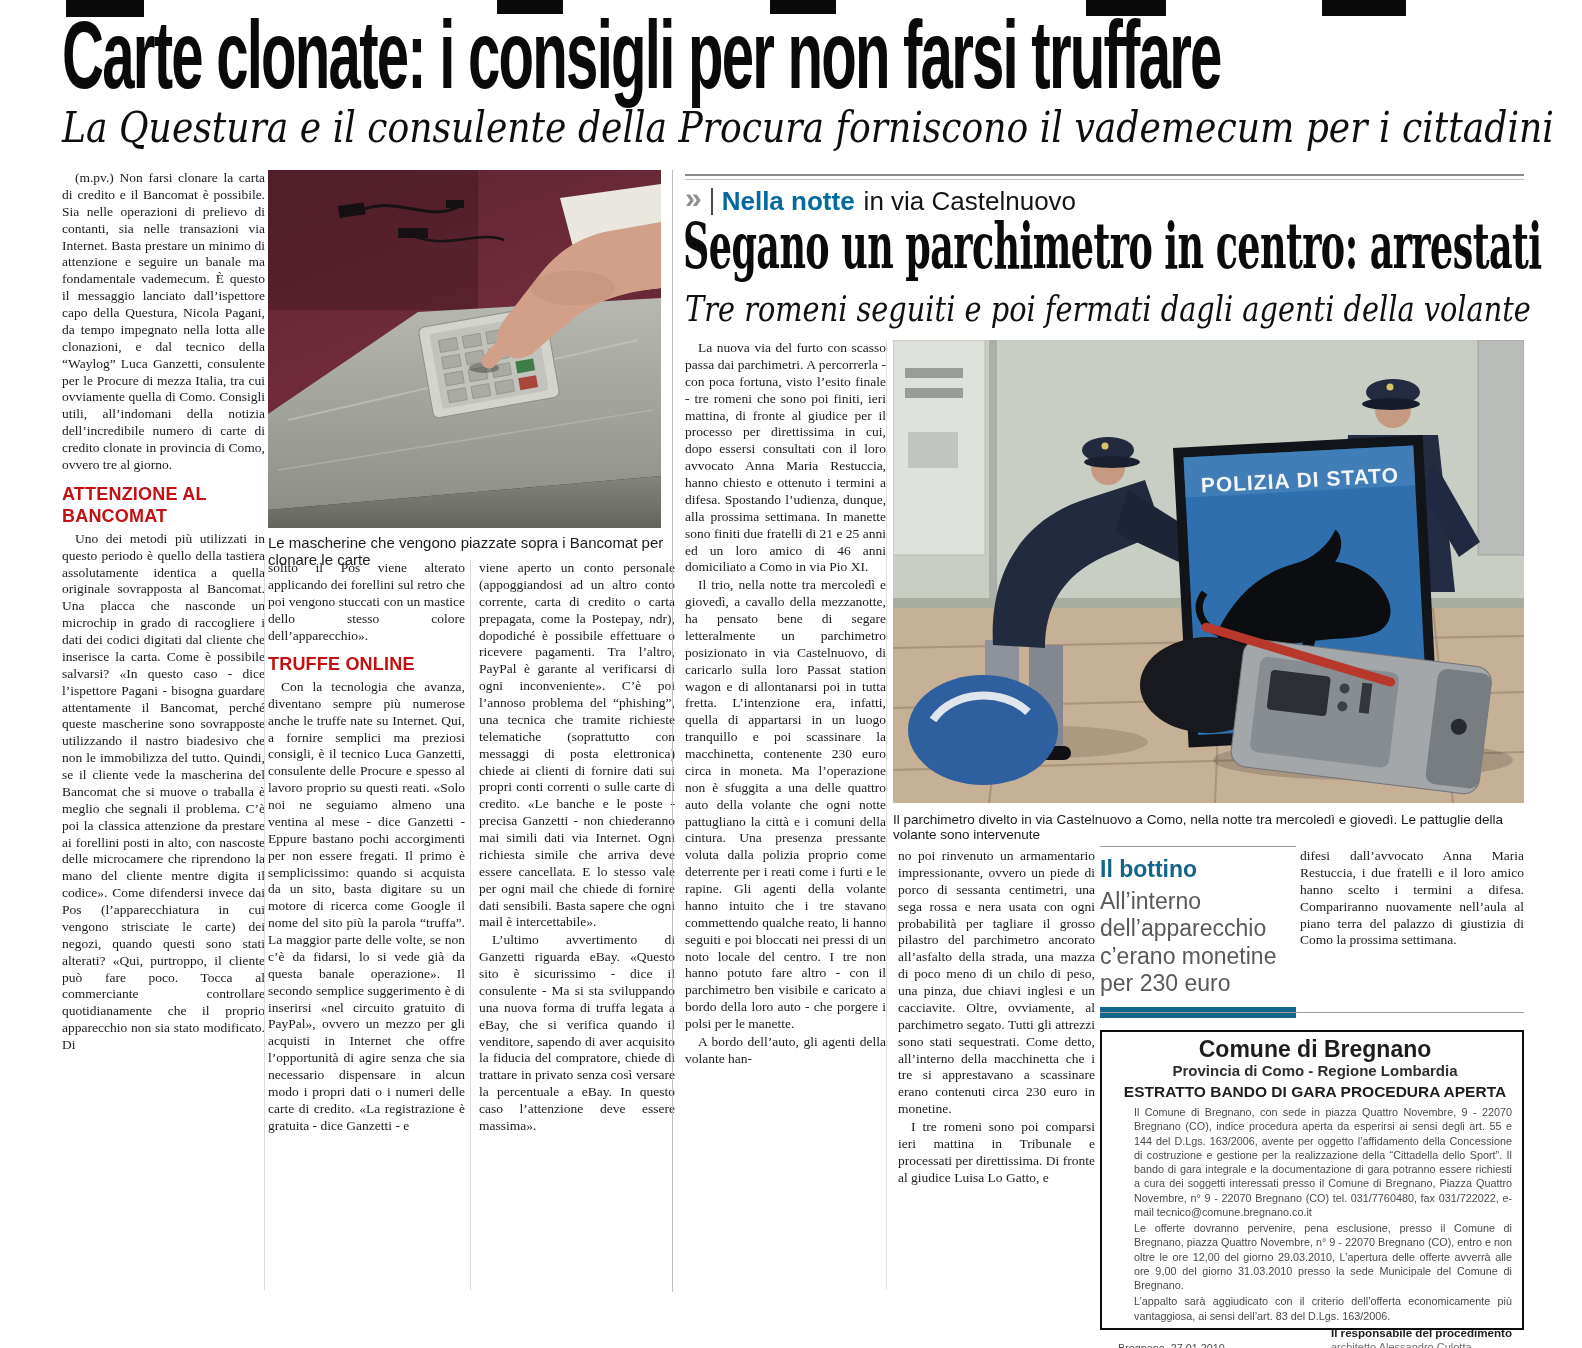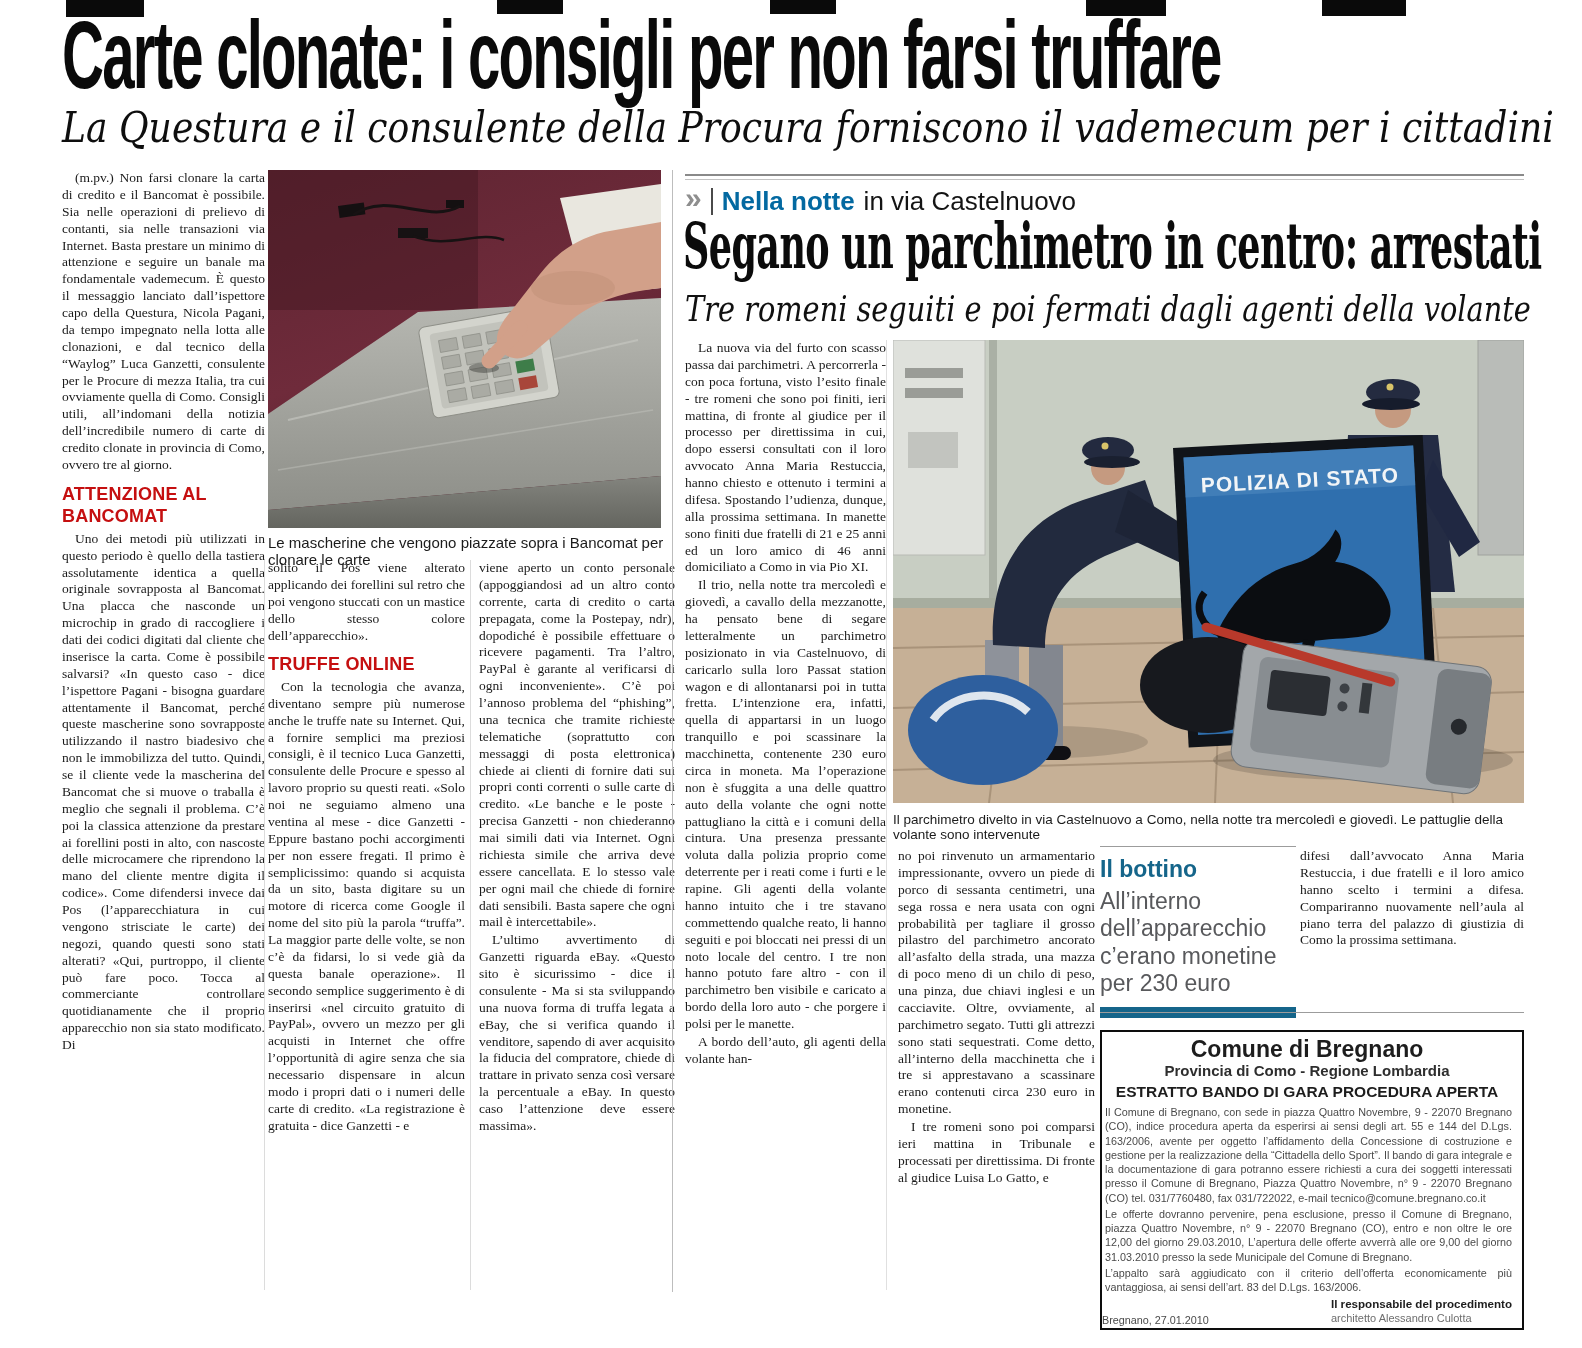--- a/index.html
+++ b/index.html
@@ -42,25 +42,25 @@
 
   
   #bottino{position:absolute;left:1100px;top:846px;width:196px;}
   .bot-rule{border-top:1px solid #9c9c9c;}
   .bot-title{font:bold 23px/1.1 "Liberation Sans",sans-serif;color:#15658a;margin:10px 0 6px 0;}
   .bot-text{font:23px/1.18 "Liberation Sans",sans-serif;color:#58595c;}
   .bot-bar{height:11px;background:#15658a;margin-top:10px;}
 
   
   #adbox{position:absolute;left:1100px;top:1030px;width:424px;height:300px;border:2px solid #0d0d0d;
-     box-sizing:border-box;padding:5px 10px 5px 0;background:#fff;}
+     box-sizing:border-box;padding:5px 10px 5px 16px;background:#fff;}
   .ad-title{text-align:center;font:bold 23px/1.1 "Liberation Sans",sans-serif;color:#1d1d1d;}
   .ad-sub{text-align:center;font:bold 15px/1.15 "Liberation Sans",sans-serif;color:#2e2e2e;}
   .ad-cap{text-align:center;font:bold 15.5px/1.2 "Liberation Sans",sans-serif;color:#1d1d1d;margin:3px 0 4px 0;}
-  .ad-p{font:10.8px/1.32 "Liberation Sans",sans-serif;color:#4a4a4a;text-align:justify;margin:0 0 2px 3px;}
+  .ad-p{font:10.8px/1.32 "Liberation Sans",sans-serif;color:#4a4a4a;text-align:justify;margin:0 0 2px 16px;}
   .ad-foot{display:flex;justify-content:space-between;align-items:flex-end;margin-top:1px;}
   .ad-date{font:10.8px "Liberation Sans",sans-serif;color:#4a4a4a;}
   .ad-sig1{font:bold 11.6px/1.3 "Liberation Sans",sans-serif;color:#1d1d1d;text-align:right;}
   .ad-sig2{font:11px/1.3 "Liberation Sans",sans-serif;color:#6e6e6e;text-align:left;}
 
   .vline{position:absolute;width:1px;}
 </style>
 </head>
 <body>
 

